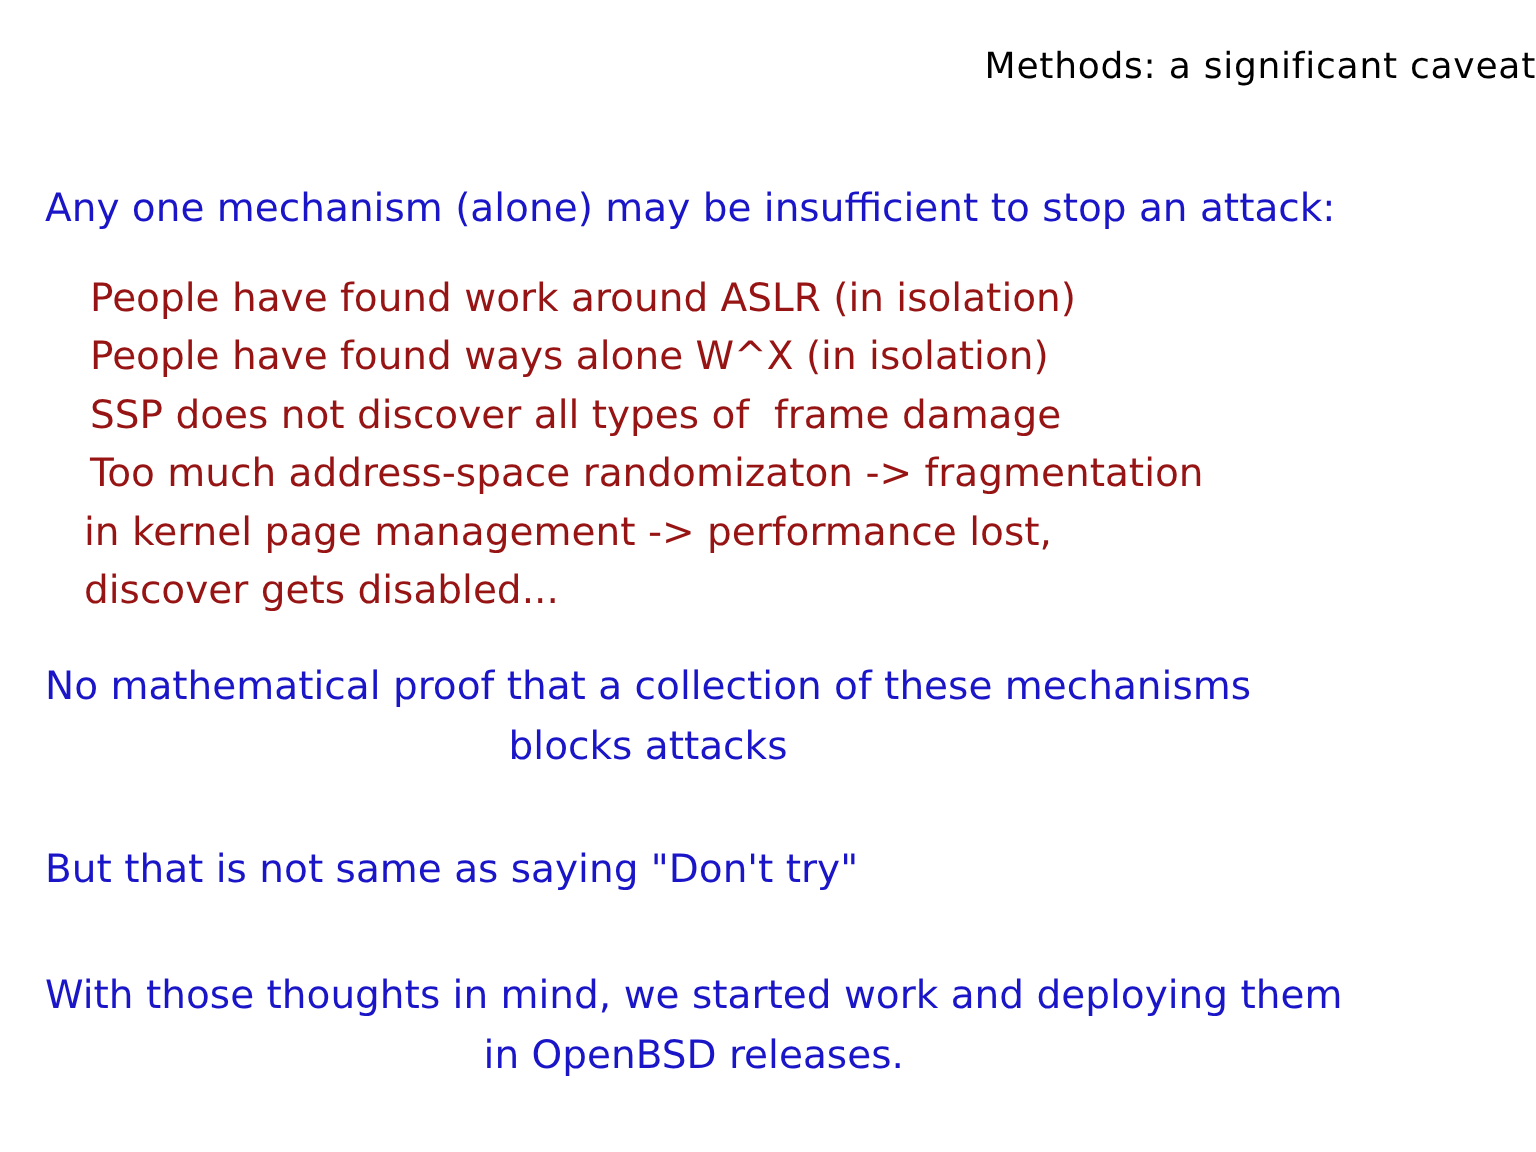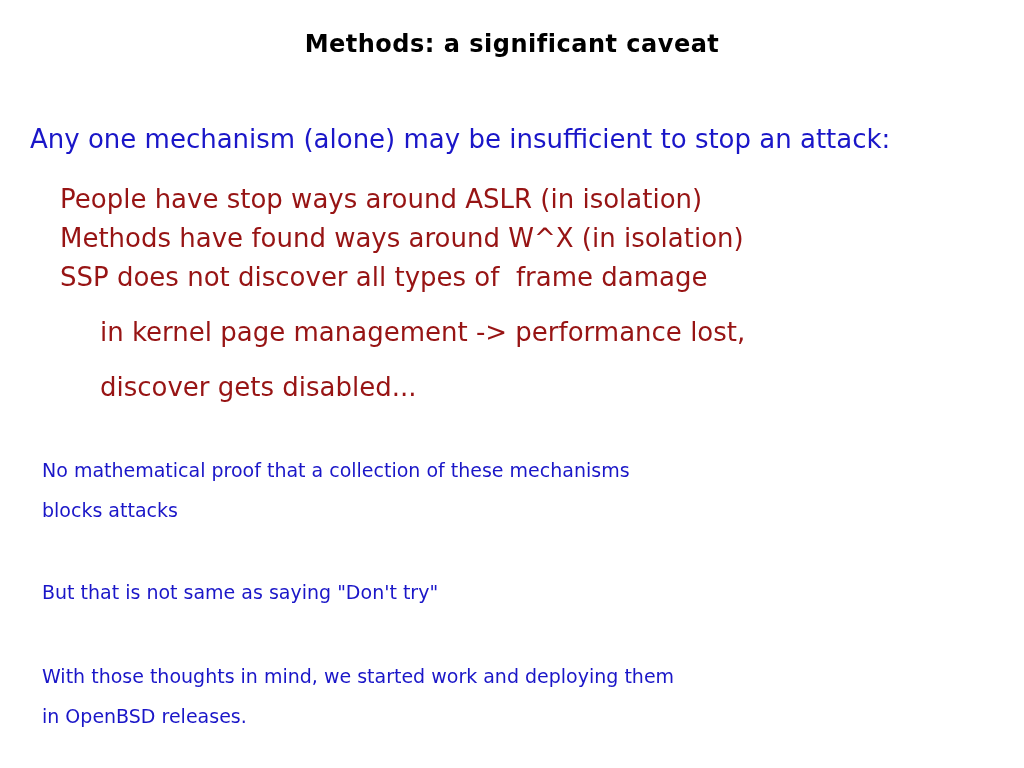--- a/index.html
+++ b/index.html
@@ -13,24 +13,24 @@
     height: 768px;
     background: var(--background, #ffffff);
     font-family: "DejaVu Sans", sans-serif;
     overflow: hidden;
   }
   .slide-title {
     position: absolute;
     top: 30px;
     left: 0;
     width: 1024px;
-    text-align: center;
+    text-align: right;
     margin: 0;
     font-size: 24px;
-    font-weight: bold;
+    font-weight: normal;
     letter-spacing: 0.5px;
     color: var(--title, #000000);
     white-space: pre-wrap;
   }
   .intro {
     position: absolute;
     top: 124px;
     left: 30px;
     margin: 0;
     font-size: 26px;
@@ -44,47 +44,49 @@
     left: 0;
     width: 1024px;
   }
   .caveat {
     font-size: 26px;
     line-height: 39px;
     color: var(--red, #971414);
     white-space: pre-wrap;
   }
   .indent1 { padding-left: 60px; }
-  .indent2 { padding-left: 100px; margin-top: 16px; }
+  .indent2 { padding-left: 56px; }
   .para {
     position: absolute;
     left: 30px;
-    margin: 12px;
-    font-size: 19px;
+    margin: 0;
+    font-size: 26px;
     line-height: 40px;
     color: var(--blue, #1a16c8);
     white-space: pre-wrap;
+    text-align: center;
   }
   .para-no-proof { top: 438px; }
   .para-dont-try { top: 560px; }
   .para-openbsd  { top: 644px; }
 </style>
 </head>
 <body>
 
 <div class="slide">
 
   <h1 class="slide-title">Methods: a significant caveat</h1>
 
   <p class="intro">Any one mechanism (alone) may be insufficient to stop an attack:</p>
 
   <div class="caveats">
-    <div class="caveat indent1">People have stop ways around ASLR (in isolation)</div>
-    <div class="caveat indent1">Methods have found ways around W^X (in isolation)</div>
+    <div class="caveat indent1">People have found work around ASLR (in isolation)</div>
+    <div class="caveat indent1">People have found ways alone W^X (in isolation)</div>
     <div class="caveat indent1">SSP does not discover all types of  frame damage</div>
+    <div class="caveat indent1">Too much address-space randomizaton -&gt; fragmentation</div>
     <div class="caveat indent2">in kernel page management -&gt; performance lost,</div>
     <div class="caveat indent2">discover gets disabled...</div>
   </div>
 
   <p class="para para-no-proof">No mathematical proof that a collection of these mechanisms
 blocks attacks</p>
 
   <p class="para para-dont-try">But that is not same as saying "Don't try"</p>
 
   <p class="para para-openbsd">With those thoughts in mind, we started work and deploying them

